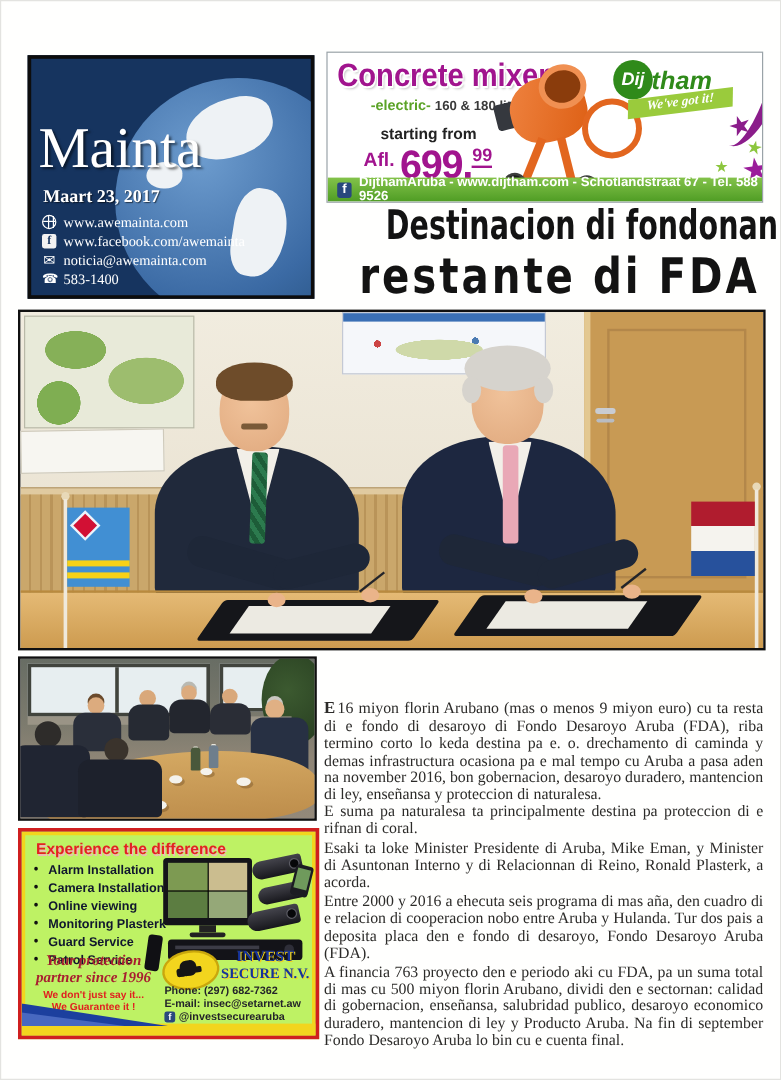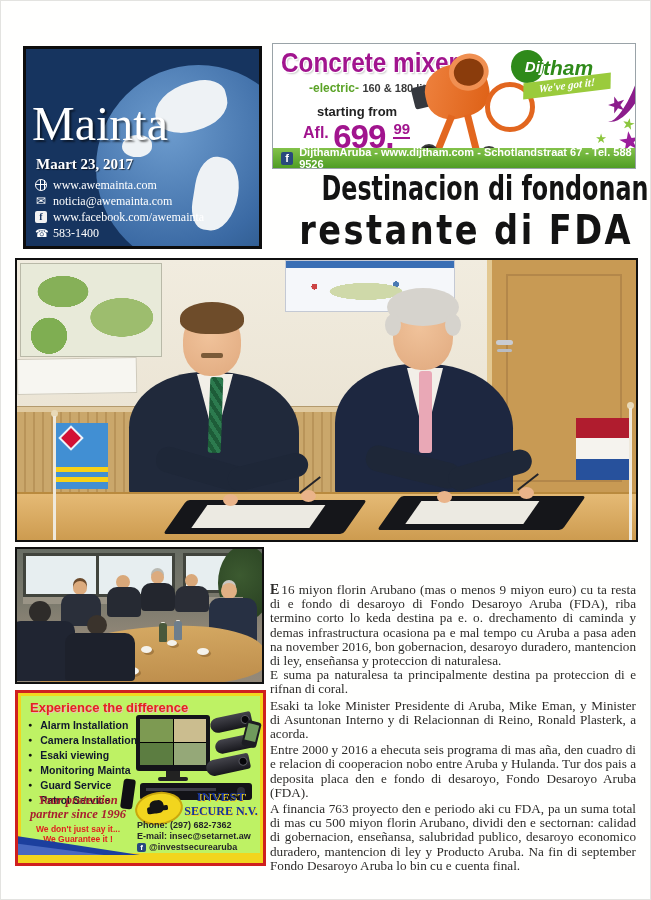--- a/index.html
+++ b/index.html
@@ -53,21 +53,21 @@
   .mx-mouth{position:absolute;right:-4px;top:-7px;width:30px;height:27px;border-radius:50%;
             background:#8a3c0c;border:5px solid #f09052;}
   .mx-ring{position:absolute;left:212px;top:38px;width:40px;height:40px;border:5px solid #e2661f;border-radius:50%;}
   .mx-leg1{position:absolute;left:168px;top:70px;width:7px;height:40px;background:#e2661f;transform:rotate(22deg);}
   .mx-leg2{position:absolute;left:196px;top:70px;width:7px;height:42px;background:#e2661f;transform:rotate(-14deg);}
   .mx-axle{position:absolute;left:150px;top:104px;width:66px;height:5px;background:#d35b12;}
   .mx-wheel{position:absolute;width:16px;height:16px;background:#1c1c1c;border-radius:50%;border:2px solid #3c3c3c;}
   .mx-w1{left:146px;top:100px;} .mx-w2{left:206px;top:102px;}
   .mx-motor{position:absolute;left:140px;top:42px;width:18px;height:22px;background:#35383e;border-radius:3px;transform:rotate(-14deg);}
   .dij-circle{position:absolute;left:238px;top:6px;width:33px;height:33px;border-radius:50%;background:#2f8a1a;
-              color:#fff;font-weight:bold;font-style:italic;font-size:15px;line-height:33px;text-align:right;}
+              color:#fff;font-weight:bold;font-style:italic;font-size:15px;line-height:33px;text-align:center;}
   .dij-tham{position:absolute;left:270px;top:12px;color:#2f8a1a;font-weight:bold;font-style:italic;font-size:21px;}
   .dij-banner{position:absolute;left:250px;top:34px;width:88px;height:16px;background:#9acb3c;
               transform:rotate(-7deg) skewX(-8deg);text-align:center;}
   .dij-slogan{color:#fff;font-family:"Liberation Serif",serif;font-style:italic;font-weight:bold;font-size:11px;line-height:15px;}
   .star{position:absolute;line-height:1;}
   .star::before{content:"\2605";}
   .st1{right:8px;top:50px;font-size:22px;color:#8b1d8b;transform:rotate(-18deg);}
   .st2{right:0px;top:72px;font-size:15px;color:#8cc63e;transform:rotate(12deg);}
   .st3{right:-6px;top:84px;font-size:26px;color:#9b1d9b;transform:rotate(-8deg);}
   .st4{right:28px;top:88px;font-size:13px;color:#8cc63e;}
@@ -253,26 +253,26 @@
       <div class="blob blob3"></div>
     </div>
     <div class="mh-t2">Mainta</div>
     <div class="mh-date">Maart 23, 2017</div>
     <div class="mh-rows">
       <div class="mh-row">
         <span class="mico ico-globe"></span>
         <span>www.awemainta.com</span>
       </div>
       <div class="mh-row">
+        <span class="mico ico-fb"></span>
+        <span>www.facebook.com/awemainta</span>
+      </div>
+      <div class="mh-row">
         <span class="mico ico-mail"></span>
         <span>noticia@awemainta.com</span>
-      </div>
-      <div class="mh-row">
-        <span class="mico ico-fb"></span>
-        <span>www.facebook.com/awemainta</span>
       </div>
       <div class="mh-row">
         <span class="mico ico-tel"></span>
         <span>583-1400</span>
       </div>
     </div>
   </div>
 
   <div class="abs mixer">
     <div class="mx-title">Concrete mixer</div>
@@ -391,22 +391,22 @@
     <div class="sil-torso pF-t"></div>
     <div class="sil-head pG-h"></div>
     <div class="sil-torso pG-t"></div>
   </div>
 
   <div class="abs invest">
     <div class="iv-head">Experience the difference</div>
     <ul class="iv-list">
       <li>Alarm Installation</li>
       <li>Camera Installation</li>
-      <li>Esaki viewing</li>
-      <li>Monitoring Mainta</li>
+      <li>Online viewing</li>
+      <li>Monitoring Plasterk</li>
       <li>Guard Service</li>
       <li>Patrol Service</li>
     </ul>
     <div class="monitor">
       <div class="mscr">
           <div></div>
           <div></div>
           <div></div>
           <div></div>
         </div>

